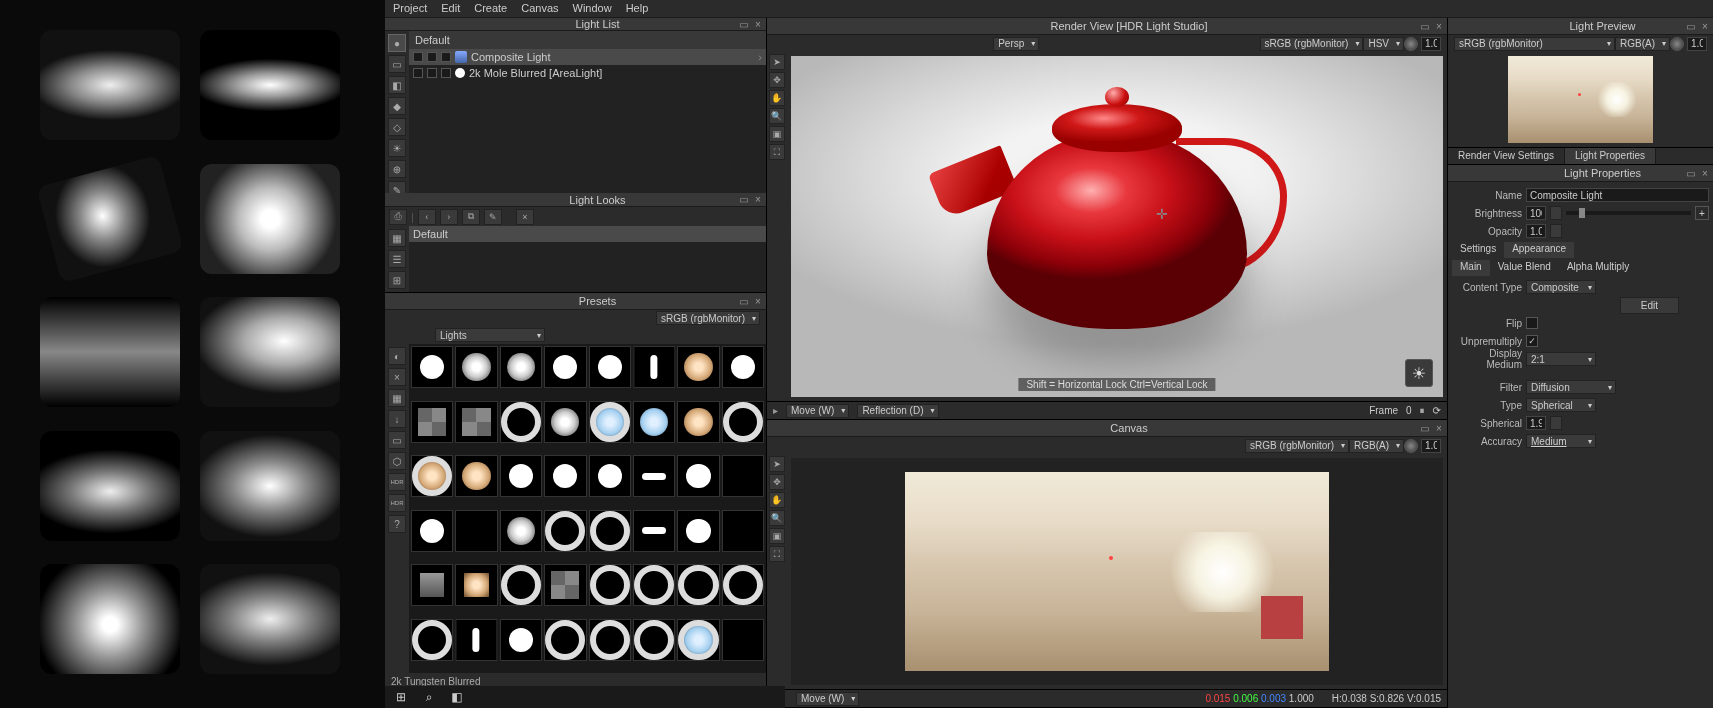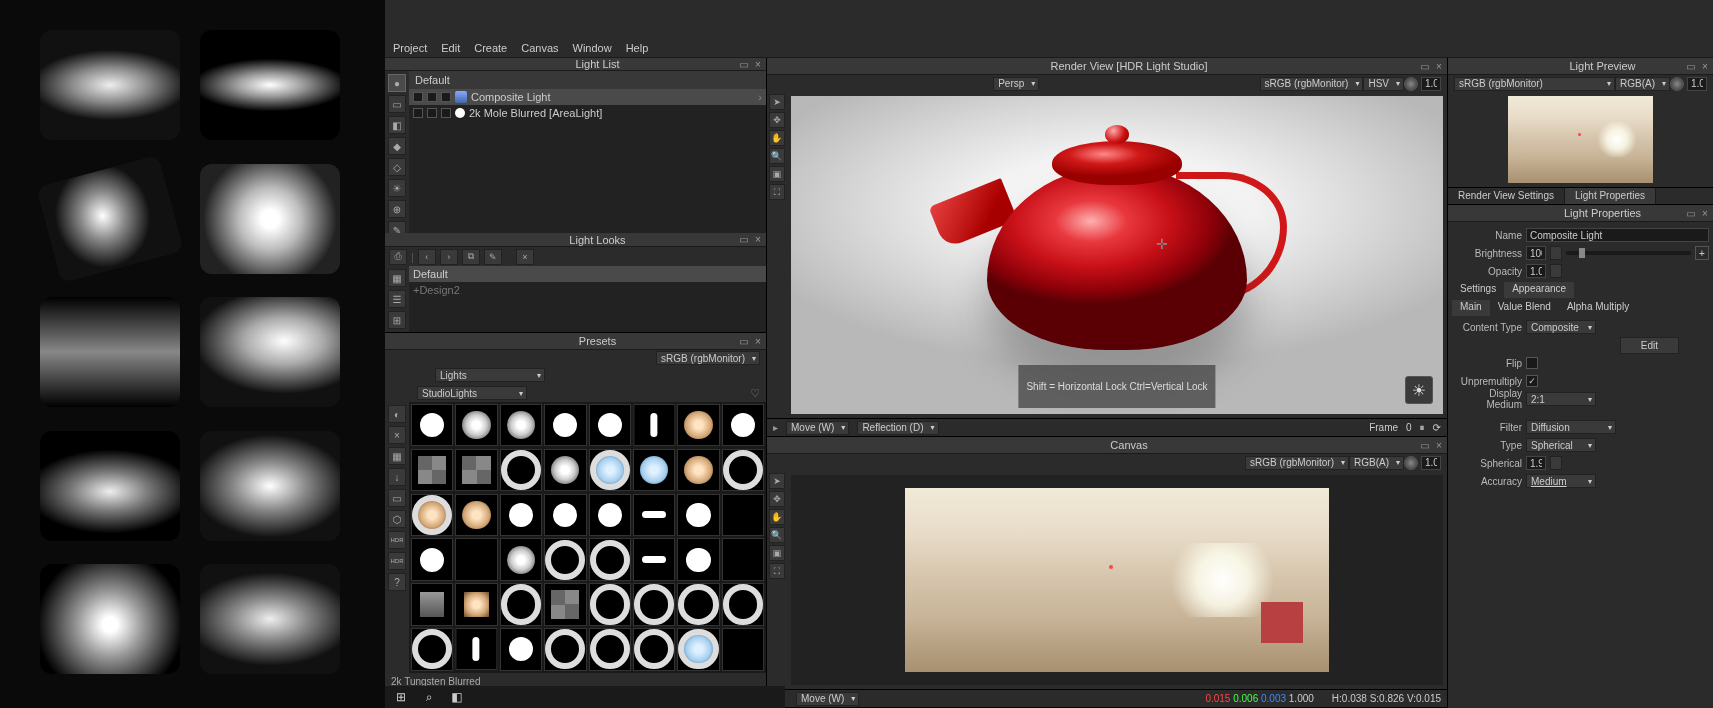--- a/index.html
+++ b/index.html
@@ -1,20 +1,20 @@
 <!DOCTYPE html>
 <html><head>
 <meta charset="utf-8">
 <style>
 * { margin: 0; padding: 0; box-sizing: border-box; font-family: Arial, sans-serif; }
 body { background: #1a1a1a; color: #ccc; font-size: 11px; width: 1713px; height: 708px; overflow: hidden; display: flex; }
 .left-gallery { width: 385px; height: 100%; background: #0a0a0a; display: flex; flex-wrap: wrap; padding: 30px 40px; gap: 20px; }
 .gallery-thumb { width: 140px; height: 110px; background: radial-gradient(ellipse at center, #fff 0%, #888 30%, #222 70%, #000 100%); border-radius: 12px; }
 .main-app { flex: 1; display: flex; flex-direction: column; background: #2b2b2b; }
-.menubar { height: 18px; background: #2b2b2b; display: flex; padding: 2px 8px; gap: 14px; border-bottom: 1px solid #1a1a1a; margin-top: 40px; }
+.menubar { height: 18px; background: #2b2b2b; display: flex; padding: 2px 8px; gap: 14px; border-bottom: 1px solid #1a1a1a; }
 .menubar span { font-size: 11px; color: #ccc; cursor: pointer; }
 .workspace { flex: 1; display: flex; }
 .col-left { width: 382px; display: flex; flex-direction: column; border-right: 1px solid #000; }
 .col-center { flex: 1; display: flex; flex-direction: column; border-right: 1px solid #000; }
 .col-right { width: 265px; display: flex; flex-direction: column; }
 .panel-title { background: #383838; height: 17px; display: flex; align-items: center; justify-content: center; font-size: 11px; color: #ccc; position: relative; border-bottom: 1px solid #1a1a1a; padding-left: 44px; }
 .panel-title .dock-btn, .panel-title .close-btn { position: absolute; width: 12px; height: 12px; font-size: 10px; cursor: pointer; color: #999; display: flex; align-items: center; justify-content: center; }
 .panel-title .dock-btn { right: 16px; }
 .panel-title .close-btn { right: 2px; }
 .panel { background: #2b2b2b; border-bottom: 1px solid #000; display: flex; flex-direction: column; }
@@ -55,21 +55,21 @@
 .render-area { flex: 1; display: flex; }
 .viewport-tools { width: 20px; background: #2b2b2b; display: flex; flex-direction: column; gap: 2px; padding: 2px; }
 .vp-btn { width: 16px; height: 16px; background: #3a3a3a; border: 1px solid #222; cursor: pointer; font-size:9px; display:flex;align-items:center;justify-content:center;color:#aaa;}
 .render-img { flex: 1; background: #222; display: flex; align-items: center; justify-content: center; position: relative; margin: 4px; }
 .teapot-scene { width: 100%; height: 100%; background: radial-gradient(ellipse 60% 50% at 50% 35%, #fcfcfc 0%, #f2f2f2 35%, #d8d8d8 65%, #b8b8b8 100%); position: relative; overflow:hidden;}
 .teapot-body { position: absolute; left: 30%; top: 22%; width: 40%; height: 58%; background: radial-gradient(ellipse 55% 45% at 40% 30%, #ffb0b0 0%, #e8383e 25%, #c81018 55%, #8b0008 85%, #5a0005 100%); border-radius: 50% 50% 46% 46% / 62% 62% 38% 38%; box-shadow: 0 30px 40px rgba(0,0,0,0.25);}
 .teapot-lid { position: absolute; left: 40%; top: 14%; width: 20%; height: 14%; background: radial-gradient(ellipse 60% 50% at 40% 30%, #ff8888, #d01818 45%, #900 100%); border-radius: 50% 50% 45% 45%;}
 .teapot-knob { position: absolute; left: 48.2%; top: 9%; width: 3.6%; height: 6%; background: radial-gradient(circle at 35% 30%, #ffaaaa, #cc1010 55%, #800 100%); border-radius: 50%;}
 .teapot-spout { position: absolute; left: 22%; top: 30%; width: 12%; height: 14%; background: linear-gradient(135deg, #e84040, #a00 70%); transform: rotate(-22deg); border-radius: 6px 2px 2px 18px;}
 .teapot-handle { position: absolute; right: 24%; top: 24%; width: 17%; height: 40%; border: 7px solid #d01818; border-left: none; border-radius: 0 80% 90% 0 / 0 60% 80% 0;}
-.hint-bar { position: absolute; bottom: 6px; left: 50%; transform: translateX(-50%); background: rgba(80,80,80,0.85); padding: 16px 8px; font-size: 10px; color: #ddd; }
+.hint-bar { position: absolute; bottom: 6px; left: 50%; transform: translateX(-50%); background: rgba(80,80,80,0.85); padding: 1px 8px; font-size: 10px; color: #ddd; }
 .sun-icon { position: absolute; bottom: 10px; right: 10px; width: 28px; height: 28px; background: #3a3a3a; border: 1px solid #555; display:flex;align-items:center;justify-content:center;font-size:16px;color:#ddd;border-radius:3px;}
 .timeline-bar { height: 18px; background: #2b2b2b; display: flex; align-items: center; padding: 0 6px; font-size: 10px; gap: 8px; border-top: 1px solid #000; }
 .canvas-panel { flex: 1; display: flex; flex-direction: column; }
 .canvas-img { flex: 1; background: #222; display: flex; align-items: center; justify-content: center; margin: 4px; position: relative; }
 .hdri-env { width: 65%; height: 88%; background: linear-gradient(180deg, #f0ead8 0%, #e8dcc8 25%, #d8c8b0 45%, #c8b498 70%, #a89070 100%); position: relative; overflow: hidden;}
 .hdri-light { position: absolute; top: 30%; left: 60%; width: 30%; height: 40%; background: radial-gradient(circle, #fff 0%, rgba(255,255,240,0.8) 35%, transparent 70%);}
 .hdri-red { position: absolute; bottom: 16%; right: 6%; width: 10%; height: 22%; background: #b84040;}
 .status-bar { height: 18px; background: #2b2b2b; display: flex; align-items: center; padding: 0 6px; font-size: 10px; gap: 18px; border-top: 1px solid #000; }
 .status-bar .rgb span:nth-child(1){color:#f44;} .status-bar .rgb span:nth-child(2){color:#4f4;} .status-bar .rgb span:nth-child(3){color:#48f;}
 .light-preview { height: 130px; }
@@ -186,43 +186,36 @@
           <div class="looks-btn">×</div>
         </div>
         <div class="panel-body">
           <div class="toolbar-left">
             <div class="tool-btn">▦</div>
             <div class="tool-btn">☰</div>
             <div class="tool-btn">⊞</div>
           </div>
           <div class="list-area">
             <div class="list-row selected">Default</div>
-            <div class="list-row" style="color:#777;">+Design2</div>
           </div>
         </div>
       </div>
 
       <div class="panel presets">
         <div class="panel-title">
           <span>Presets</span>
           <span class="dock-btn">▭</span>
           <span class="close-btn">×</span>
         </div>
         <div class="preset-header">
           <span class="dropdown">sRGB (rgbMonitor)</span>
         </div>
         <div style="display:flex;padding:2px 24px;gap:4px;align-items:center;">
           <span style="width:22px;"></span>
           <span class="dropdown" style="width:110px;">Lights</span>
-        </div>
-        <div style="display:flex;padding:2px 6px;gap:4px;align-items:center;">
-          <span style="width:22px;"></span>
-          <span class="dropdown" style="width:110px;">StudioLights</span>
-          <span style="flex:1"></span>
-          <span class="heart-icon">♡</span>
         </div>
         <div class="preset-grid-wrap">
           <div class="preset-sidebar">
             <div class="tool-btn">◐</div>
             <div class="tool-btn">×</div>
             <div class="tool-btn">▦</div>
             <div class="tool-btn">↓</div>
             <div class="tool-btn">▭</div>
             <div class="tool-btn">⬡</div>
             <div class="tool-btn" style="font-size:6px;">HDR</div>

